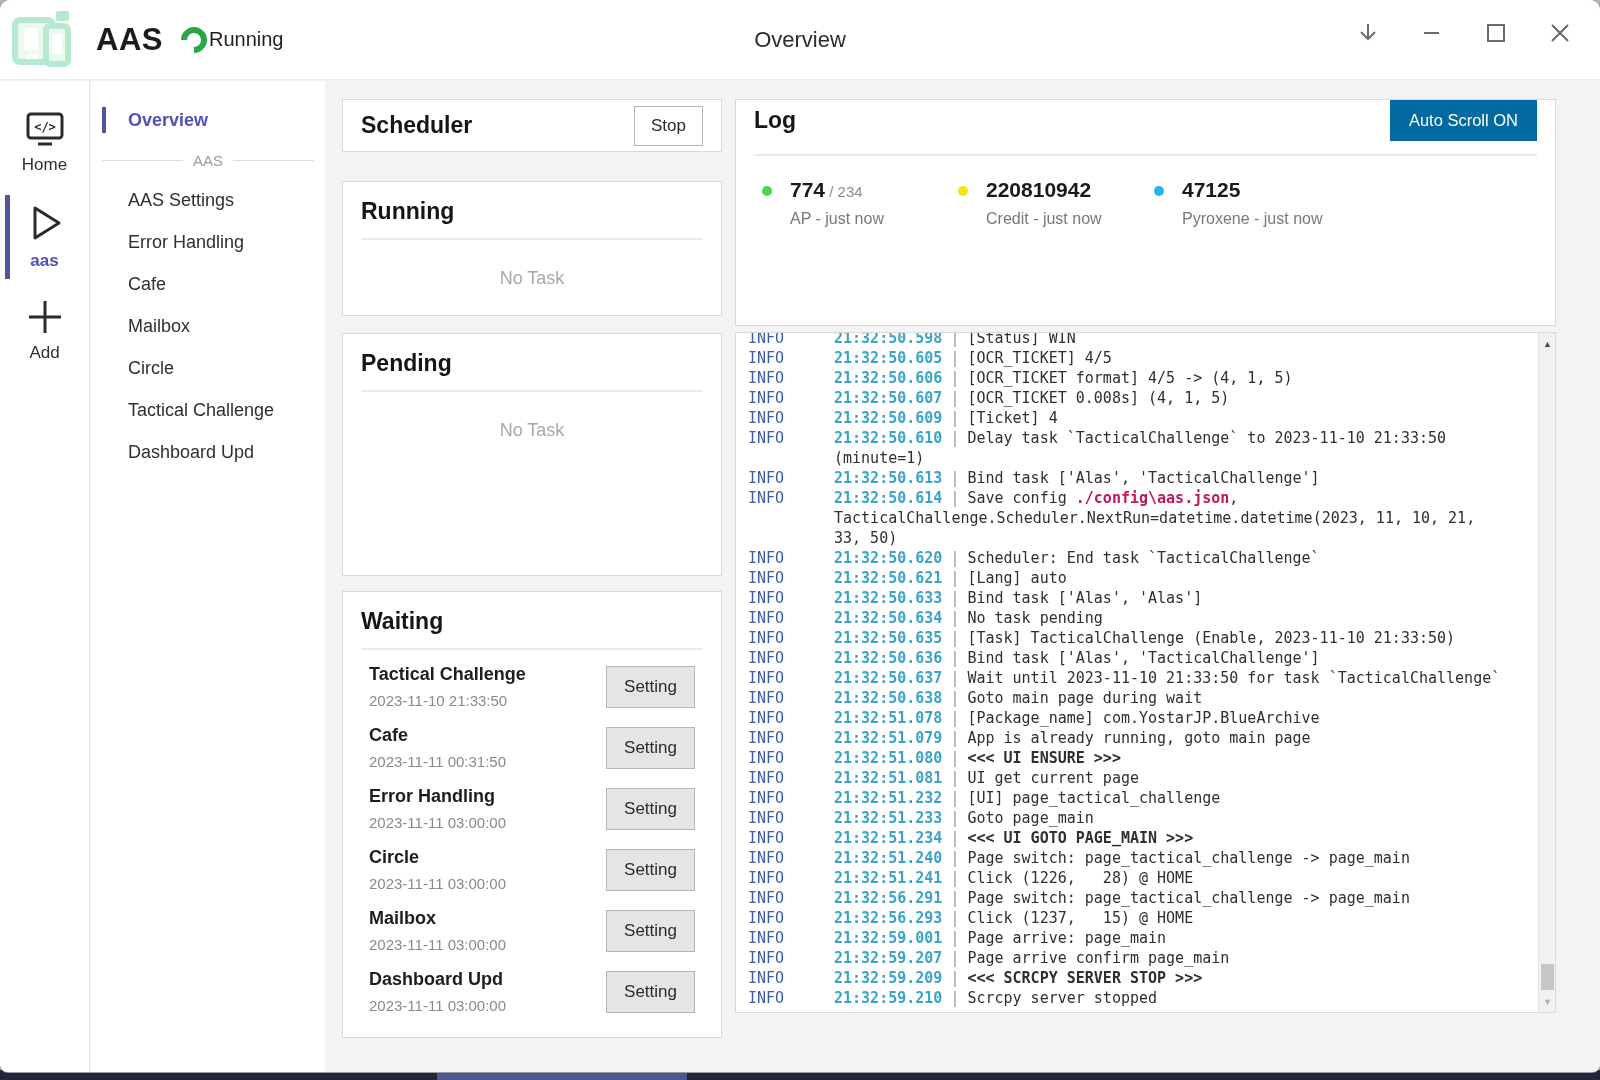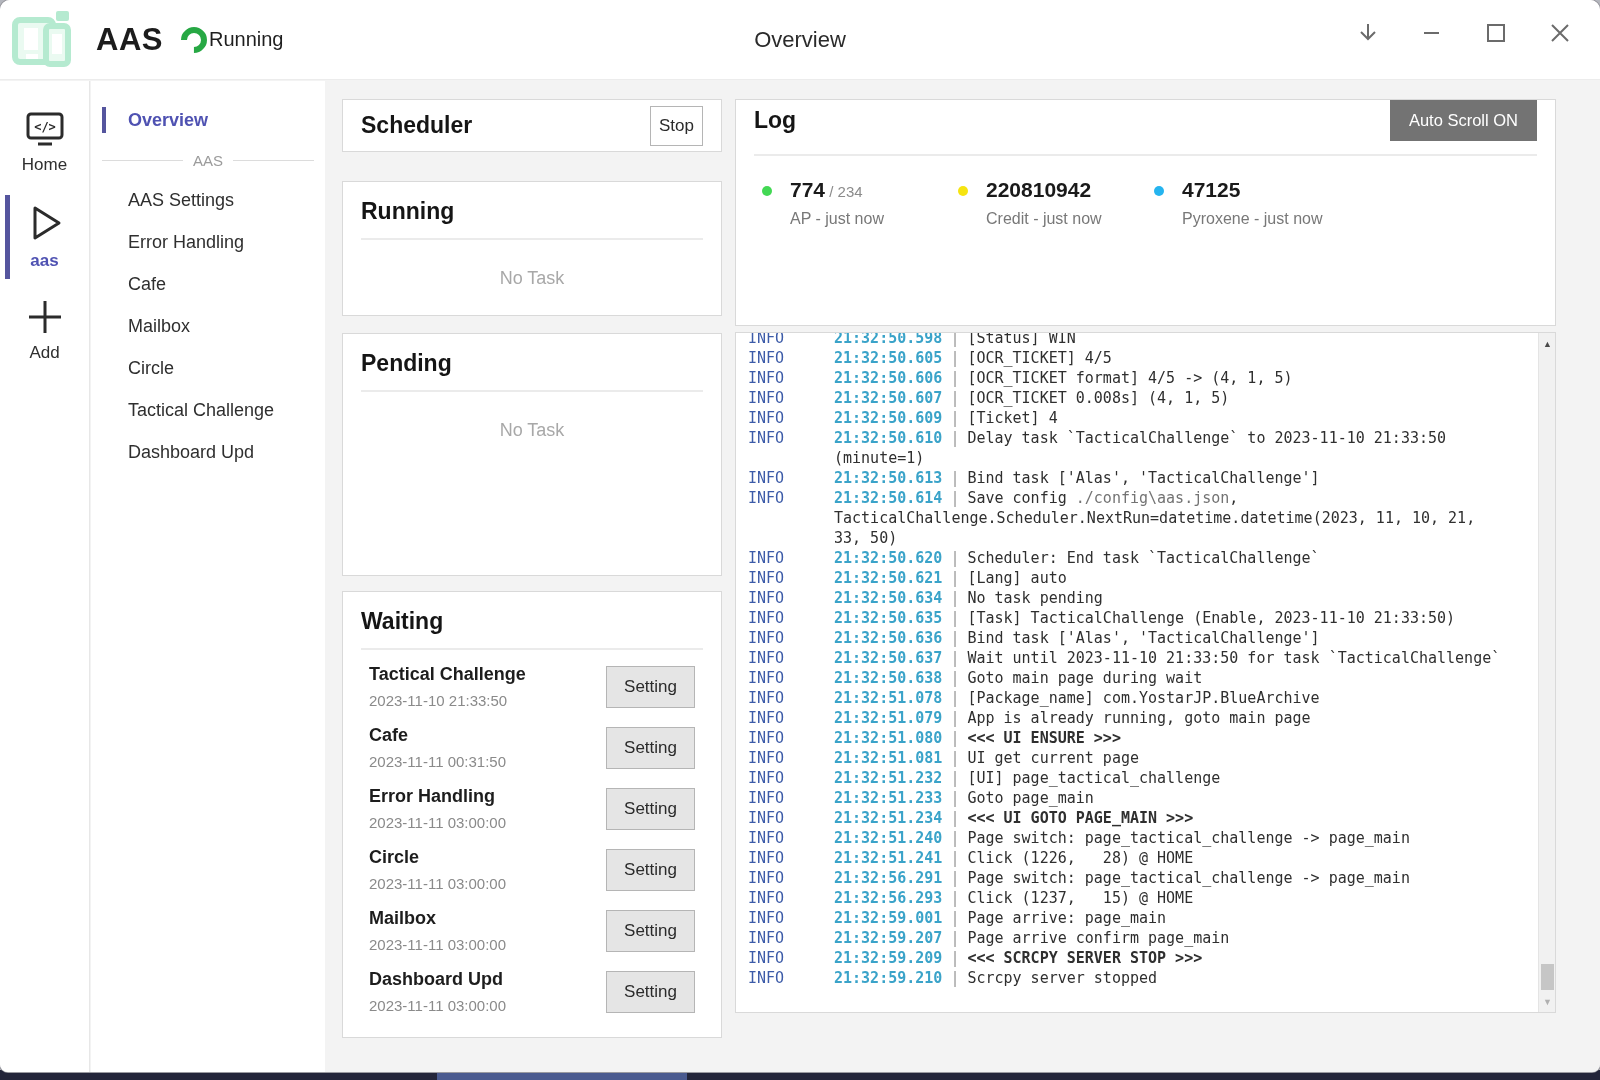--- a/index.html
+++ b/index.html
@@ -39,56 +39,56 @@
   .nav-divider { height:38px; display:flex; align-items:center; gap:10px; color:#9b9b9b; font-size:15px; }
   .nav-divider .line { flex:1; height:1px; background:#dcdcdc; }
 
   
   .content { position:absolute; left:325px; top:81px; right:0; bottom:0; background:#f3f3f3; }
   .card { position:absolute; background:#fff; border:1px solid #d9d9d9; }
   .card-head { font-size:23px; font-weight:bold; color:#151515; }
   .card-hr { height:2px; background:#ebebeb; border:none; margin-top:13px; }
   .no-task { text-align:center; color:#a8a8a8; font-size:18px; margin-top:28px; }
   .ghost-btn { background:#fff; border:1px solid #b5b5b5; color:#2b2b2b; font-size:17px;
-               font-family:"Liberation Sans", sans-serif; padding:9px 8px; cursor:pointer; }
+               font-family:"Liberation Sans", sans-serif; padding:9px 16px; cursor:pointer; }
 
   .card-scheduler { left:17px; top:18px; width:380px; height:53px; display:flex; align-items:center;
                     justify-content:space-between; padding:0 18px; }
   .card-running  { left:17px; top:100px; width:380px; height:135px; padding:16px 18px; }
   .card-pending  { left:17px; top:252px; width:380px; height:243px; padding:16px 18px; }
   .card-waiting  { left:17px; top:510px; width:380px; height:447px; padding:16px 18px; }
 
   .wait-row { display:flex; align-items:center; justify-content:space-between; padding:8px 8px 8px 8px; }
   .wait-name { font-size:18px; font-weight:bold; color:#1d1d1d; }
   .wait-time { font-size:15px; color:#8a8a8a; margin-top:7px; }
   .setting-btn { background:#e5e5e5; border:1px solid #b5b5b5; color:#2b2b2b; font-size:17px;
                  font-family:"Liberation Sans", sans-serif; padding:10px 17px; cursor:pointer; }
 
   
   .card-loghead { left:410px; top:18px; width:821px; height:227px; padding:0 18px; }
   .loghead-top { display:flex; align-items:center; justify-content:space-between; }
-  .autoscroll-btn { background:#737373; color:#fff; border:none; font-size:16.5px;
+  .autoscroll-btn { background:#0369a1; color:#fff; border:none; font-size:16.5px;
                     font-family:"Liberation Sans", sans-serif; padding:11px 19px; cursor:pointer; }
   .stats { display:flex; margin-top:22px; }
   .stat { width:196px; display:flex; }
   .dot { width:10px; height:10px; border-radius:50%; margin:8px 18px 0 8px; flex:0 0 auto; }
   .stat-value { font-size:21px; font-weight:bold; color:#1a1a1a; }
   .stat-value .suffix { font-size:15px; font-weight:normal; color:#8b8b8b; }
   .stat-label { font-size:16px; color:#787878; margin-top:8px; }
 
   .card-logbox { left:410px; top:251px; width:821px; height:681px; overflow:hidden; }
   .log-scroll-pad { position:absolute; left:0; top:0; right:17px; bottom:0; overflow:hidden; }
   .log-lines { margin-top:-9px; padding:4px 0 0 12px; }
   .log-line { font-family:"DejaVu Sans Mono", monospace; font-size:15px; line-height:20px;
               color:#2f2f2f; white-space:pre; }
   .log-line .lvl { display:inline-block; width:86px; color:#3c5ba8; }
   .log-line .time { color:#3aa3c9;font-weight:bold; }
   .log-line .pipe { color:#999; margin:0 8px; }
   .log-line.cont { padding-left:86px; }
-  .log-line .m { color:#737373; }
+  .log-line .m { color:#be185d;font-weight:bold; }
   .log-line .b { font-weight:bold; }
 
   .log-scrollbar { position:absolute; right:0; top:0; bottom:0; width:17px; background:#f1f1f1;
                    border-left:1px solid #e4e4e4; }
   .sb-arrow { position:absolute; left:0; width:17px; height:17px; display:flex; align-items:center;
               justify-content:center; font-size:9px; }
   .sb-arrow.up { top:2px; color:#4a4a4a; }
   .sb-arrow.down { bottom:2px; color:#b0b0b0; }
   .sb-thumb { position:absolute; left:2px; width:13px; height:26px; bottom:22px; background:#c6c6c6; }
 </style>
@@ -286,20 +286,21 @@
               <div class="log-line"><span class="lvl">INFO</span><span class="time">21:32:50.607</span><span class="pipe">|</span><span>[OCR_TICKET 0.008s] (4, 1, 5)</span></div>
               <div class="log-line"><span class="lvl">INFO</span><span class="time">21:32:50.609</span><span class="pipe">|</span><span>[Ticket] 4</span></div>
               <div class="log-line"><span class="lvl">INFO</span><span class="time">21:32:50.610</span><span class="pipe">|</span><span>Delay task `TacticalChallenge` to 2023-11-10 21:33:50</span></div>
               <div class="log-line cont"><span>(minute=1)</span></div>
               <div class="log-line"><span class="lvl">INFO</span><span class="time">21:32:50.613</span><span class="pipe">|</span><span>Bind task ['Alas', 'TacticalChallenge']</span></div>
               <div class="log-line"><span class="lvl">INFO</span><span class="time">21:32:50.614</span><span class="pipe">|</span><span>Save config </span><span class="m">./config\aas.json</span><span>,</span></div>
               <div class="log-line cont"><span>TacticalChallenge.Scheduler.NextRun=datetime.datetime(2023, 11, 10, 21,</span></div>
               <div class="log-line cont"><span>33, 50)</span></div>
               <div class="log-line"><span class="lvl">INFO</span><span class="time">21:32:50.620</span><span class="pipe">|</span><span>Scheduler: End task `TacticalChallenge`</span></div>
               <div class="log-line"><span class="lvl">INFO</span><span class="time">21:32:50.621</span><span class="pipe">|</span><span>[Lang] auto</span></div>
+              <div class="log-line"><span class="lvl">INFO</span><span class="time">21:32:50.633</span><span class="pipe">|</span><span>Bind task ['Alas', 'Alas']</span></div>
               <div class="log-line"><span class="lvl">INFO</span><span class="time">21:32:50.634</span><span class="pipe">|</span><span>No task pending</span></div>
               <div class="log-line"><span class="lvl">INFO</span><span class="time">21:32:50.635</span><span class="pipe">|</span><span>[Task] TacticalChallenge (Enable, 2023-11-10 21:33:50)</span></div>
               <div class="log-line"><span class="lvl">INFO</span><span class="time">21:32:50.636</span><span class="pipe">|</span><span>Bind task ['Alas', 'TacticalChallenge']</span></div>
               <div class="log-line"><span class="lvl">INFO</span><span class="time">21:32:50.637</span><span class="pipe">|</span><span>Wait until 2023-11-10 21:33:50 for task `TacticalChallenge`</span></div>
               <div class="log-line"><span class="lvl">INFO</span><span class="time">21:32:50.638</span><span class="pipe">|</span><span>Goto main page during wait</span></div>
               <div class="log-line"><span class="lvl">INFO</span><span class="time">21:32:51.078</span><span class="pipe">|</span><span>[Package_name] com.YostarJP.BlueArchive</span></div>
               <div class="log-line"><span class="lvl">INFO</span><span class="time">21:32:51.079</span><span class="pipe">|</span><span>App is already running, goto main page</span></div>
               <div class="log-line"><span class="lvl">INFO</span><span class="time">21:32:51.080</span><span class="pipe">|</span><span class="b">&lt;&lt;&lt; UI ENSURE &gt;&gt;&gt;</span></div>
               <div class="log-line"><span class="lvl">INFO</span><span class="time">21:32:51.081</span><span class="pipe">|</span><span>UI get current page</span></div>
               <div class="log-line"><span class="lvl">INFO</span><span class="time">21:32:51.232</span><span class="pipe">|</span><span>[UI] page_tactical_challenge</span></div>

